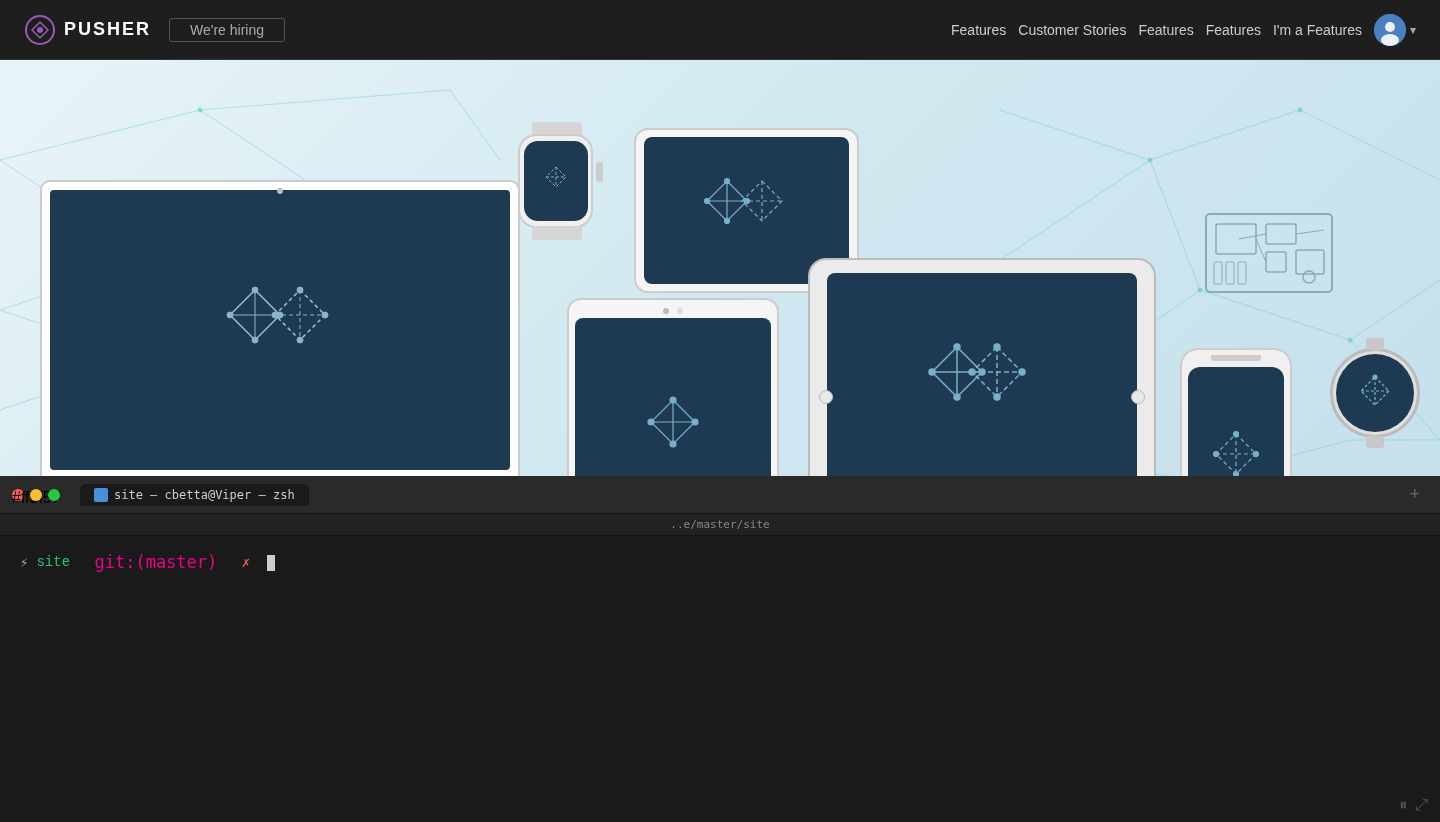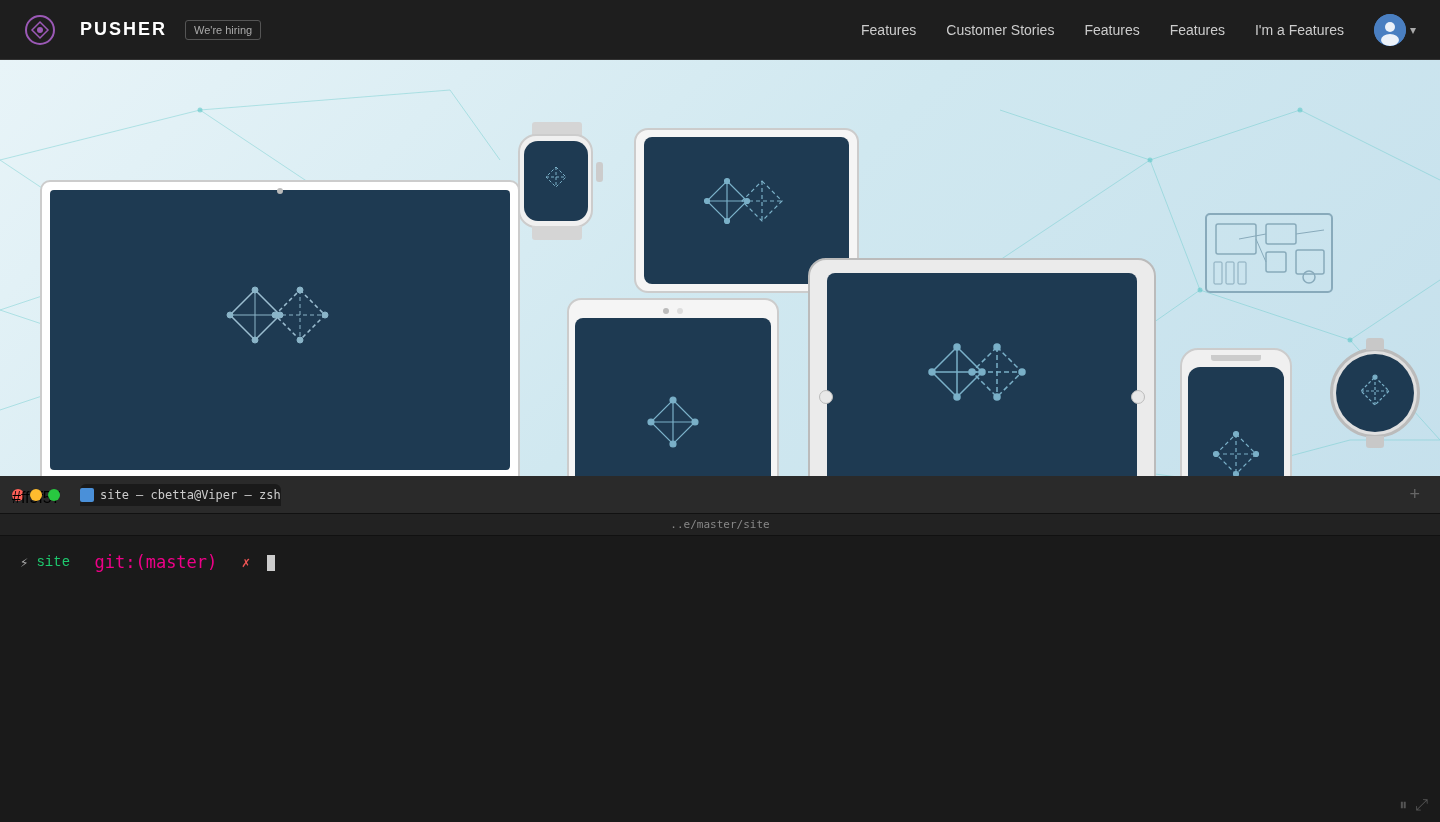--- a/index.html
+++ b/index.html
@@ -19,45 +19,45 @@
     }
     .navbar-brand {
       display: flex;
       align-items: center;
       gap: 10px;
       text-decoration: none;
     }
     .pusher-logo {
       display: flex;
       align-items: center;
-      gap: 24px;
+      gap: 8px;
     }
     .pusher-icon {
       width: 32px;
       height: 32px;
     }
     .pusher-text {
       color: #fff;
       font-size: 18px;
       font-weight: 700;
       letter-spacing: 2px;
     }
     .hiring-badge {
       background: transparent;
       border: 1px solid #555;
       border-radius: 3px;
       color: #aaa;
-      font-size: 11px;
-      padding: 3px 8px;
+      font-size: 14px;
+      padding: 3px 20px;
       margin-left: 8px;
     }
     .navbar-nav {
       display: flex;
       align-items: center;
-      gap: 30px;
+      gap: 12px;
       margin-left: auto;
     }
     .nav-item {
       color: #ccc;
       font-size: 14px;
       cursor: pointer;
       text-decoration: none;
     }
     .nav-avatar {
       width: 32px;
@@ -185,21 +185,21 @@
     }
     .traffic-close { background: #ff5f57; }
     .traffic-min { background: #febc2e; }
     .traffic-max { background: #28c840; }
     .terminal-tab {
       display: flex;
       align-items: center;
       margin-left: 20px;
       background: #1a1a1a;
       border-radius: 6px 6px 0 0;
-      padding: 4px 0;
+      padding: 4px 14px;
       gap: 6px;
     }
     .terminal-tab-icon {
       width: 14px;
       height: 14px;
       background: #4a90d9;
       border-radius: 2px;
     }
     .terminal-tab-title {
       color: #ccc;

